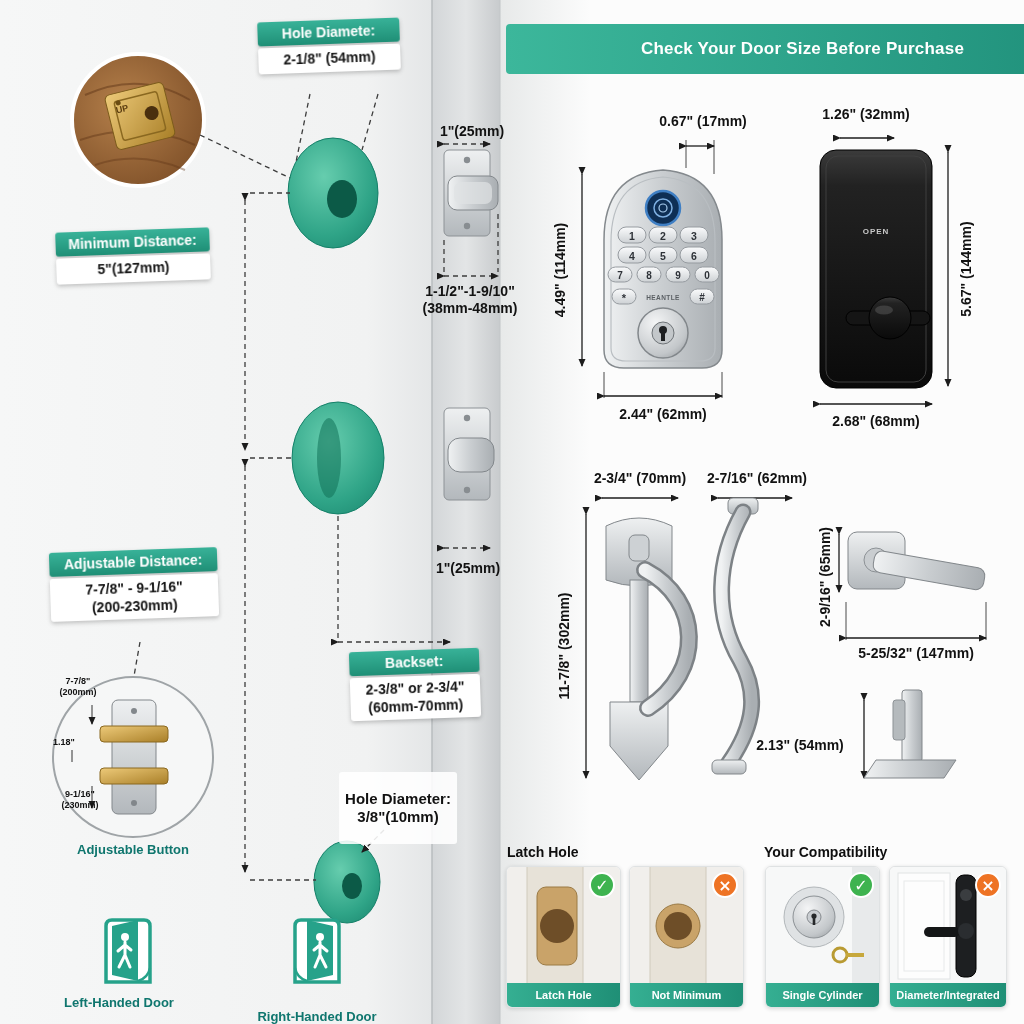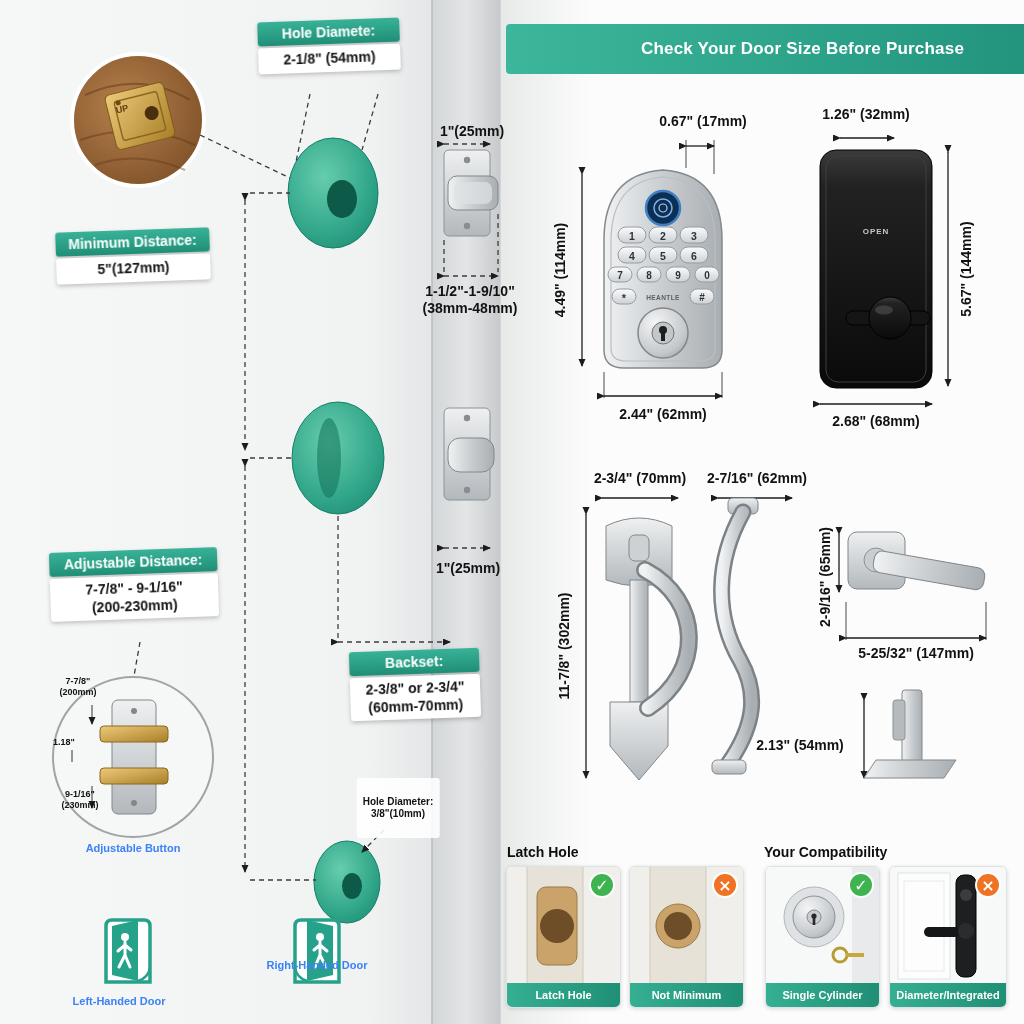--- a/index.html
+++ b/index.html
@@ -13,22 +13,22 @@
     display:flex;align-items:center;justify-content:center;border-radius:4px;letter-spacing:.2px}
   .tag{position:absolute;text-align:center;filter:drop-shadow(0 2px 2px rgba(0,0,0,.22));z-index:3}
   .tag-head{background:linear-gradient(180deg,#38b298,#1f8f76);color:#fff;font-weight:bold;font-size:14px;
     padding:4px 6px;border-radius:3px;white-space:nowrap}
   .tag-body{background:#fff;color:#141414;font-weight:bold;font-size:14px;padding:4px 5px;border-radius:3px;
     margin-top:2px;line-height:1.25;white-space:nowrap}
   .mc{position:absolute;transform:translate(-50%,-50%);font-weight:bold;font-size:14px;color:#121212;
     white-space:nowrap;text-align:center;line-height:1.2;z-index:3}
   .mc.r{transform:translate(-50%,-50%) rotate(-90deg)}
   .mc.tiny{font-size:9px}
-  .plain-label{background:rgba(255,255,255,.88);padding:18px 6px;border-radius:3px;font-size:10px}
-  .caption{position:absolute;transform:translateX(-50%);font-weight:bold;font-size:11px;color:#3b82f6;white-space:nowrap;z-index:3}
+  .plain-label{background:rgba(255,255,255,.88);padding:18px 6px;border-radius:3px;font-size:15px}
+  .caption{position:absolute;transform:translateX(-50%);font-weight:bold;font-size:13px;color:#0f766e;white-space:nowrap;z-index:3}
   .sec-title{position:absolute;font-weight:bold;font-size:14px;color:#0e0e0e;z-index:3}
   .card{position:absolute;top:866px;width:115px;height:142px;background:#fff;border:1px solid #dfe2e3;
     border-radius:6px;overflow:hidden;box-shadow:0 1px 4px rgba(0,0,0,.14);z-index:3}
   .card .pic{position:absolute;left:0;top:0;right:0;bottom:24px}
   .card .pic svg{display:block}
   .card .cap{position:absolute;left:0;right:0;bottom:0;height:24px;background:linear-gradient(90deg,#35af92,#1f8f76);
     color:#fff;font-size:11px;font-weight:bold;display:flex;align-items:center;justify-content:center;white-space:nowrap}
   .badge{position:absolute;top:5px;right:5px;width:26px;height:26px;border-radius:50%;color:#fff;
     font-size:16px;font-weight:bold;display:flex;align-items:center;justify-content:center;border:2px solid #fff;
     font-family:"DejaVu Sans",sans-serif;z-index:4}
@@ -352,21 +352,21 @@
 
   <div class="mc" style="left:640px;top:478px">2-3/4" (70mm)</div>
   <div class="mc" style="left:757px;top:478px">2-7/16" (62mm)</div>
   <div class="mc r" style="left:564px;top:646px">11-7/8" (302mm)</div>
   <div class="mc" style="left:800px;top:745px">2.13" (54mm)</div>
 
   <div class="mc r" style="left:825px;top:577px">2-9/16" (65mm)</div>
   <div class="mc" style="left:916px;top:653px">5-25/32" (147mm)</div>
 
   <div class="caption" style="left:119px;top:995px">Left-Handed Door</div>
-  <div class="caption" style="left:317px;top:959px">Right-Handed Door</div>
+  <div class="caption" style="left:317px;top:1009px">Right-Handed Door</div>
 
   <div class="sec-title" style="left:507px;top:844px">Latch Hole</div>
   <div class="sec-title" style="left:764px;top:844px">Your Compatibility</div>
 
   <div class="card" style="left:506px">
     <div class="pic">
       <svg width="113" height="118" viewBox="0 0 113 118">
         <rect width="113" height="118" fill="#f1efec"></rect>
         <rect x="20" y="0" width="56" height="118" fill="#e7e2d8"></rect>
         <line x1="20" y1="0" x2="20" y2="118" stroke="#d0cabc"></line>

